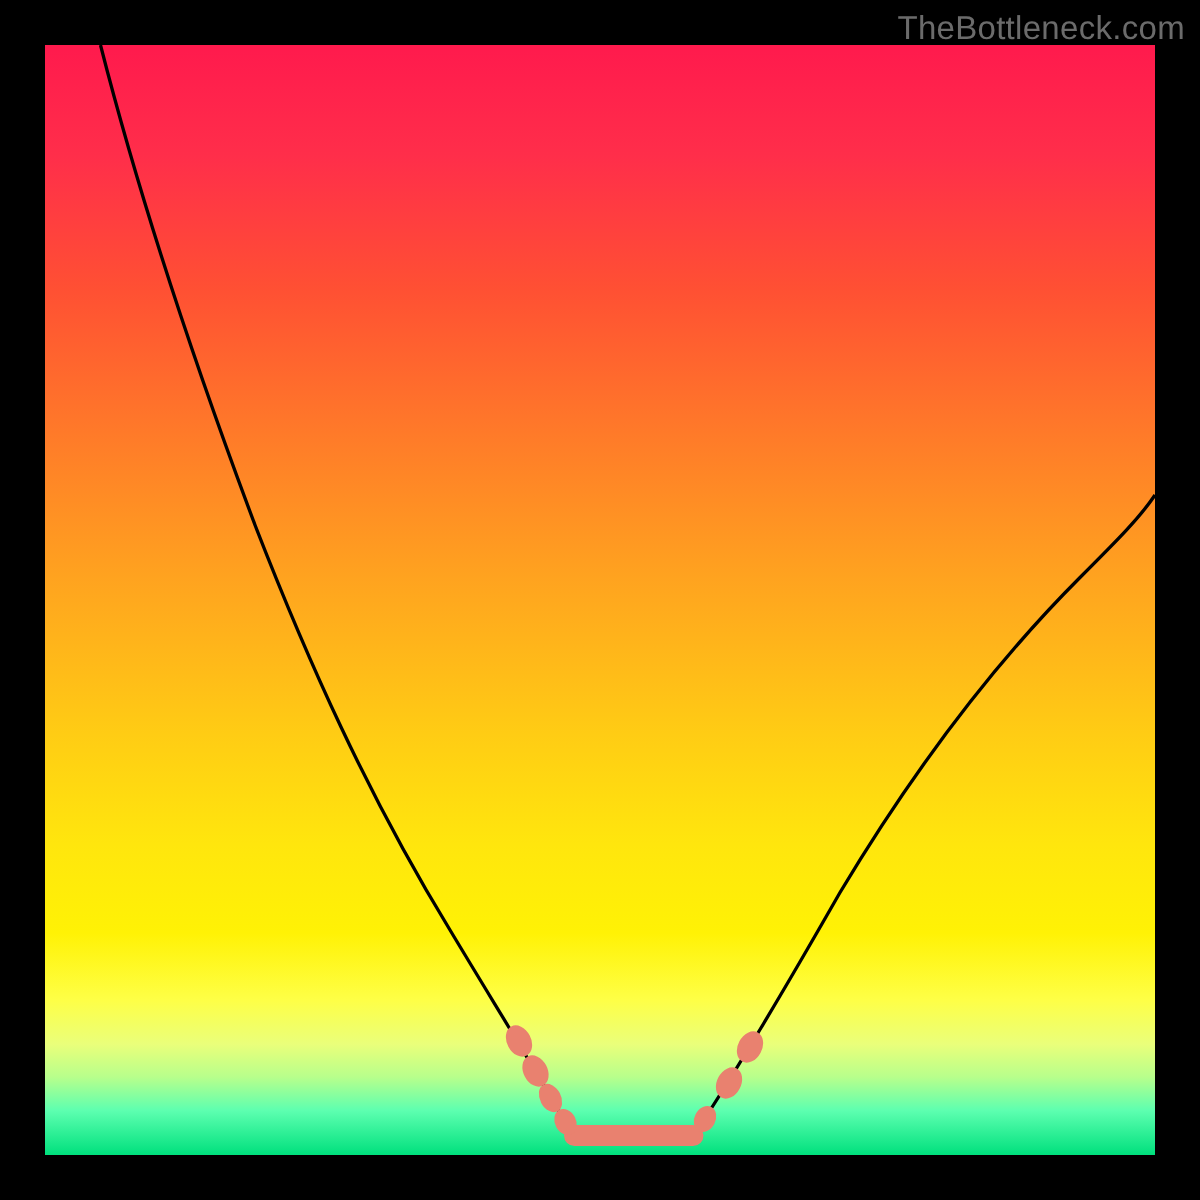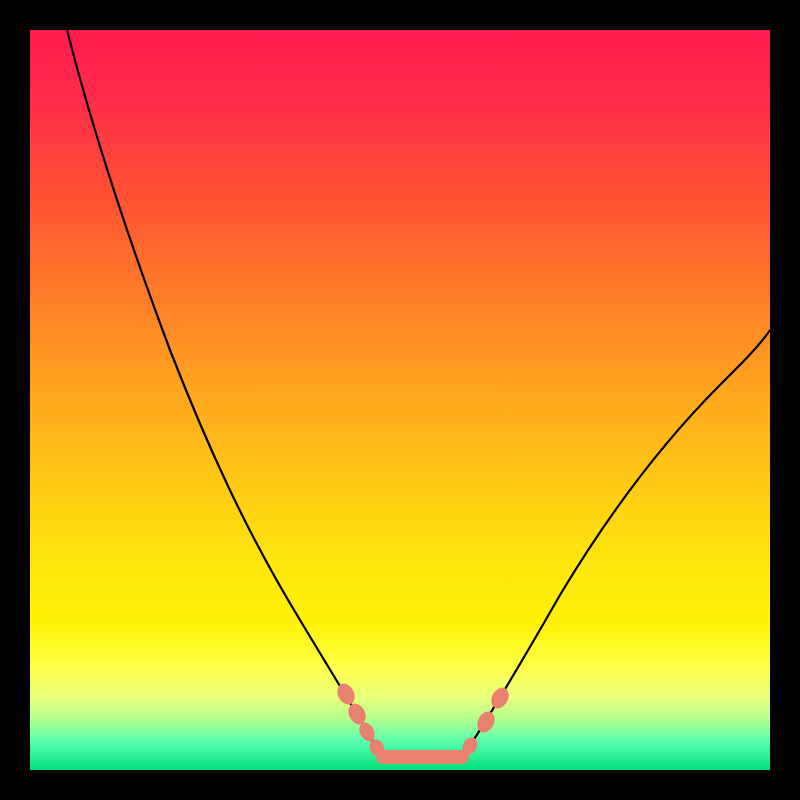--- a/index.html
+++ b/index.html
@@ -94,13 +94,14 @@
       <ellipse class="dot" cx="316" cy="664" rx="8" ry="11" transform="rotate(-28 316 664)"></ellipse>
       <ellipse class="dot" cx="327" cy="684" rx="8" ry="11" transform="rotate(-28 327 684)"></ellipse>
       <ellipse class="dot" cx="337" cy="702" rx="7" ry="10" transform="rotate(-28 337 702)"></ellipse>
       <ellipse class="dot" cx="347" cy="718" rx="7" ry="9" transform="rotate(-28 347 718)"></ellipse>
 
       <ellipse class="dot" cx="440" cy="716" rx="7" ry="9" transform="rotate(28 440 716)"></ellipse>
       <ellipse class="dot" cx="456" cy="692" rx="8" ry="11" transform="rotate(28 456 692)"></ellipse>
       <ellipse class="dot" cx="470" cy="668" rx="8" ry="11" transform="rotate(28 470 668)"></ellipse>
     </svg>
   </div>
+  <div class="watermark">TheBottleneck.com</div>
 </div>
 
 </body></html>

